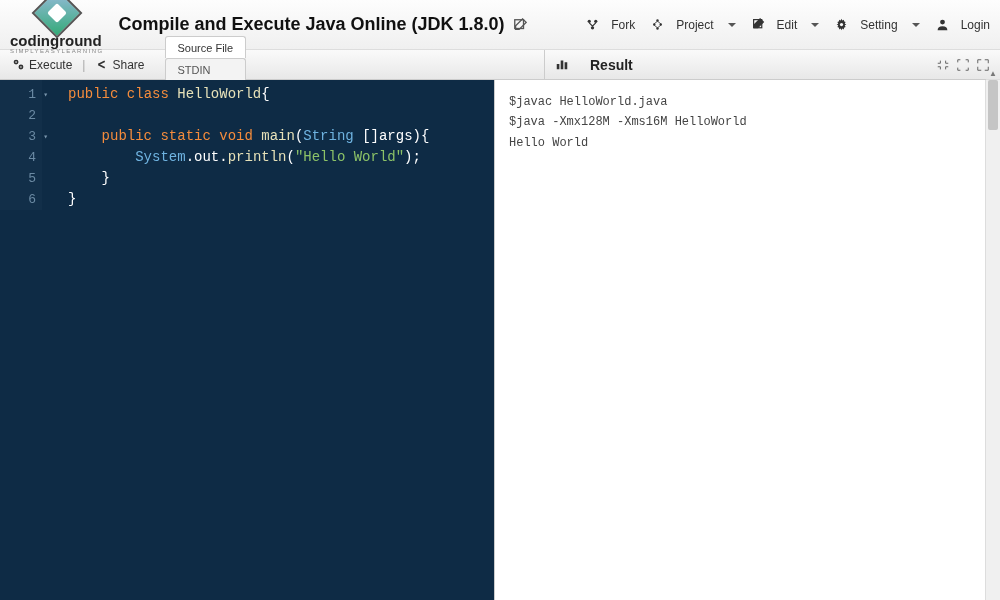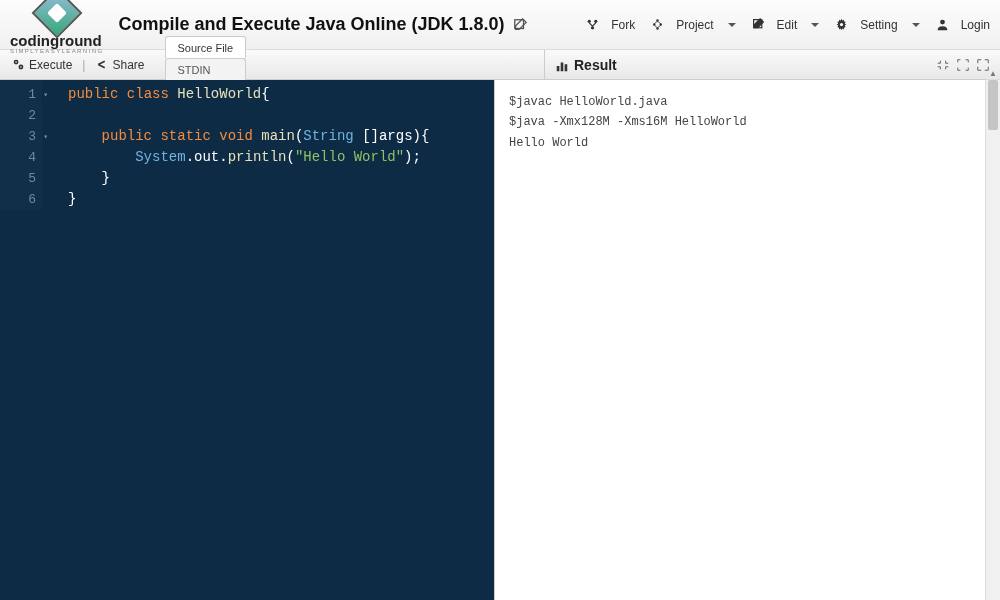--- a/index.html
+++ b/index.html
@@ -21,21 +21,21 @@
 
 .toolbar { height:30px; background:linear-gradient(#fafafa,#e8e8e8); border-bottom:1px solid #ccc; display:flex;}
 .left-tools { width:545px; display:flex; align-items:center; padding-left:8px; gap:6px; font-size:12px; border-right:1px solid #ccc;}
 .tool-btn { display:flex; align-items:center; gap:4px; cursor:pointer; padding:2px 4px;}
 .tool-btn svg{width:13px;height:13px;}
 .sep{ color:#aaa;}
 .tabs { display:flex; margin-left:10px; align-self:flex-end;flex-direction:column;}
 .tab { padding:5px 12px 4px; font-size:11px; border:1px solid #ccc; border-bottom:none; background:#f3f3f3; color:#555; cursor:pointer; border-radius:3px 3px 0 0; margin-right:2px; position:relative; top:1px;}
 .tab.active { background:#fff; color:#333;}
 .right-tools { flex:1; display:flex; align-items:center; padding:0 10px; gap:6px;}
-.result-title { display:flex; align-items:flex-end; gap:5px; font-weight:bold; font-size:14px; color:#222;}
+.result-title { display:flex; align-items:flex-start; gap:21px; font-weight:bold; font-size:14px; color:#222;}
 .result-title svg{width:14px;height:14px;}
 .panel-icons { margin-left:auto; display:flex; gap:6px;}
 .panel-icons svg{width:14px;height:14px; cursor:pointer; stroke:#555;}
 
 .main { display:flex; height:520px;}
 .editor { width:495px; background:#0e2b45; font-family:"Consolas","Courier New",monospace; font-size:14px; position:relative; border-right:1px solid #ccc;}
 .gutter { position:absolute; left:0; top:0; width:42px; background:#122f49; color:#6b8aa3; text-align:right; padding:4px 6px 0 0; font-size:13px; line-height:21px;}
 .gutter .ln{height:21px;}
 .fold { position:absolute; right:-6px; color:#7a96ad; font-size:8px;}
 .code { margin-left:60px; padding:4px 8px 0; color:#eee; line-height:21px; font-size:14px; white-space:pre;}

